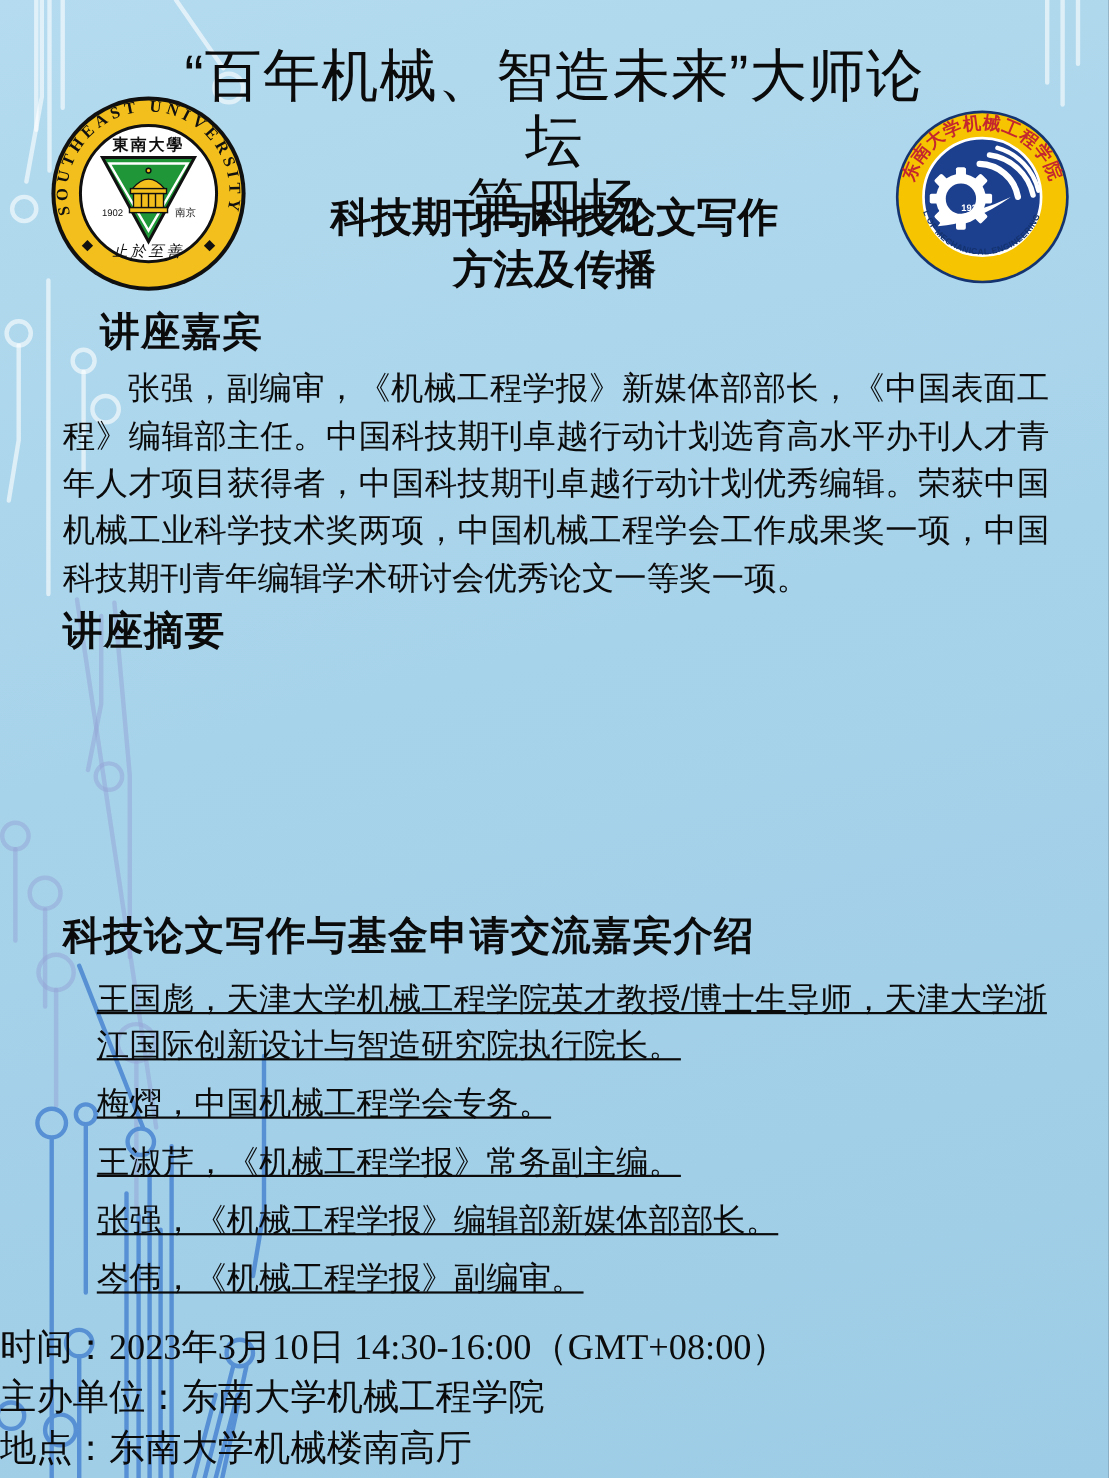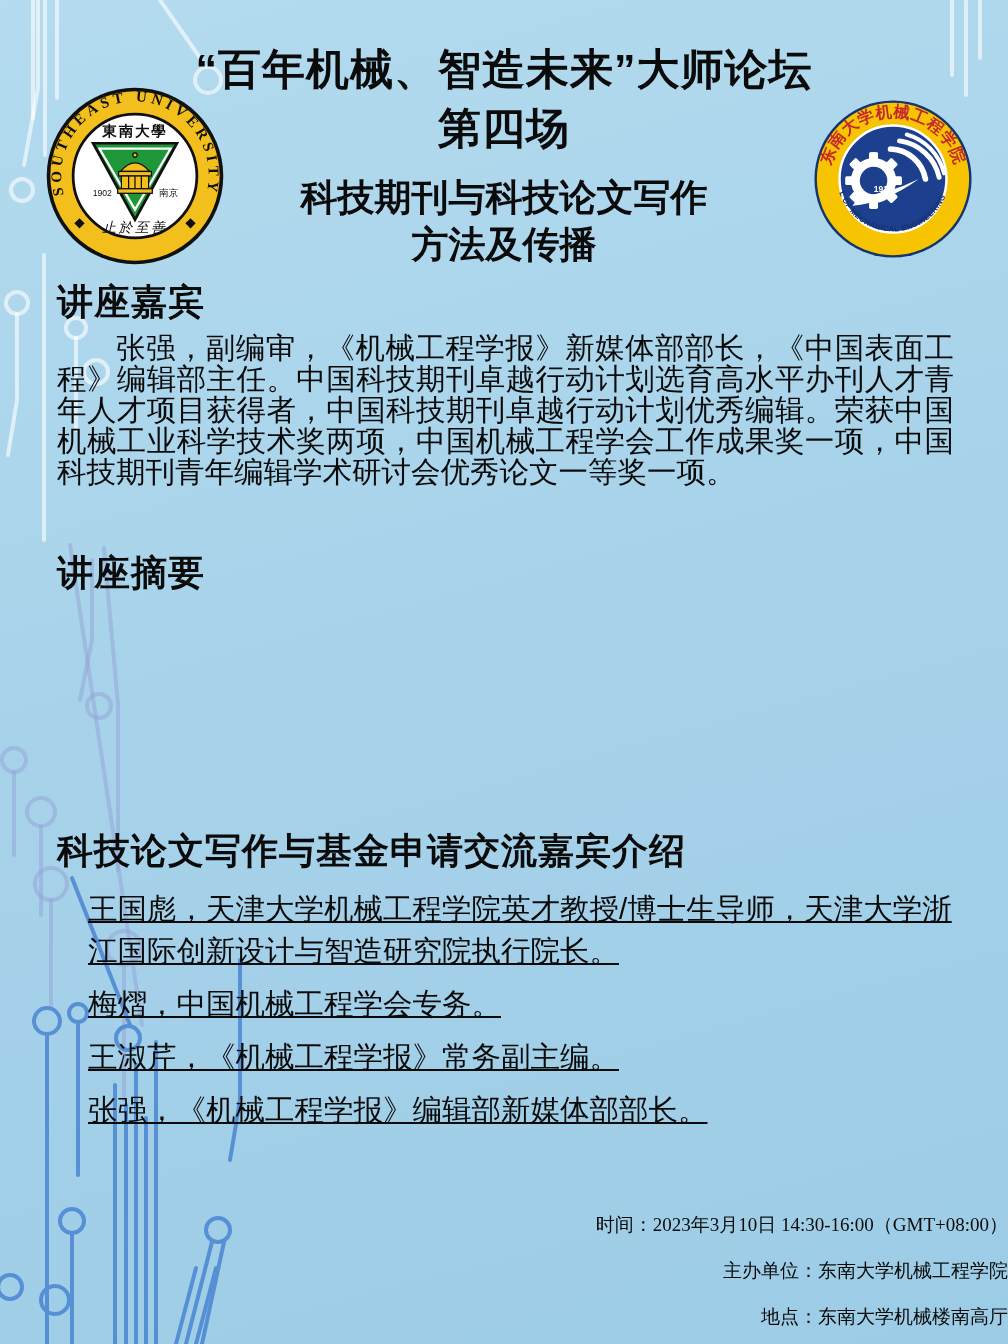--- a/index.html
+++ b/index.html
@@ -7,46 +7,46 @@
     position:relative; width:1008px; height:1344px; margin:0 auto; overflow:hidden;
     background: linear-gradient(165deg,#b4dbef 0%,#a7d3ea 45%,#9dcce6 100%);
     font-family:"Liberation Sans",sans-serif; color:#0b0b0b;
   }
   .decor { position:absolute; left:0; top:0; width:1008px; height:1344px; }
   .logo { position:absolute; }
   .logo-left  { left:44px;  top:85px; width:182px; height:182px; }
   .logo-right { left:812px; top:98px; width:162px; height:162px; }
   .title-block {
     position:absolute; left:150px; right:150px; top:40px; text-align:center;
-    font-size:43px; line-height:59px; font-weight:700; letter-spacing:1px;
+    font-size:52px; line-height:59px; font-weight:400; letter-spacing:1px;
   }
   .subtitle-block {
     position:absolute; left:0; right:0; top:174px; text-align:center;
     font-family:Liberation Sans, sans-serif; font-size:37px; line-height:47px; font-weight:600;
   }
   .sec-heading {
     position:absolute; left:57px; font-size:36px; font-weight:800; letter-spacing:1px;
   }
-  .h-guest    { top:278px; }
+  .h-guest    { top:278px;margin-left:34px; }
   .h-abstract { top:549px;text-align:right; }
   .h-panel    { top:827px;text-align:right; }
   .para {
     position:absolute; left:57px; width:897px;
-    font-size:29.5px; line-height:31px; text-align:justify; font-weight:500;
+    font-size:29.5px; line-height:43px; text-align:justify; font-weight:500;
   }
   .para-guest    { top:332px; text-indent:59px; }
   .para-abstract { top:602px; text-indent:59px; }
   .guest-list {
     position:absolute; left:88px; top:888px; width:876px;
     font-size:29.5px; line-height:42px; font-weight:500;text-decoration:underline;
   }
   .guest-item { margin-bottom:11px; }
   .footer {
-    position:absolute; left:0; right:0; top:1202px; text-align:right;
-    font-family:"Liberation Serif",serif; font-size:19px; line-height:46px;
+    position:absolute; left:0; right:0; top:1202px; text-align:left;
+    font-family:"Liberation Serif",serif; font-size:33px; line-height:46px;
   }
 </style>
 </head>
 <body>
 
 <div class="poster">
 
   <svg class="decor" viewBox="0 0 1008 1344" aria-hidden="true">
     <g stroke="rgba(255,255,255,0.6)" stroke-width="4" fill="none" stroke-linecap="round">
       <path d="M33,0 V118"></path>
@@ -184,20 +184,21 @@
   <div class="para para-guest">张强，副编审，《机械工程学报》新媒体部部长，《中国表面工程》编辑部主任。中国科技期刊卓越行动计划选育高水平办刊人才青年人才项目获得者，中国科技期刊卓越行动计划优秀编辑。荣获中国机械工业科学技术奖两项，中国机械工程学会工作成果奖一项，中国科技期刊青年编辑学术研讨会优秀论文一等奖一项。</div>
 
   <div class="sec-heading h-abstract">讲座摘要</div>
 
   <div class="sec-heading h-panel">科技论文写作与基金申请交流嘉宾介绍</div>
   <div class="guest-list">
     <div class="guest-item">王国彪，天津大学机械工程学院英才教授/博士生导师，天津大学浙江国际创新设计与智造研究院执行院长。</div>
     <div class="guest-item">梅熠，中国机械工程学会专务。</div>
     <div class="guest-item">王淑芹，《机械工程学报》常务副主编。</div>
     <div class="guest-item">张强，《机械工程学报》编辑部新媒体部部长。</div>
+    <div class="guest-item">岑伟，《机械工程学报》副编审。</div>
   </div>
 
   <div class="footer">
     <div>时间：2023年3月10日 14:30-16:00（GMT+08:00）</div>
     <div>主办单位：东南大学机械工程学院</div>
     <div>地点：东南大学机械楼南高厅</div>
   </div>
 
 </div>
 

